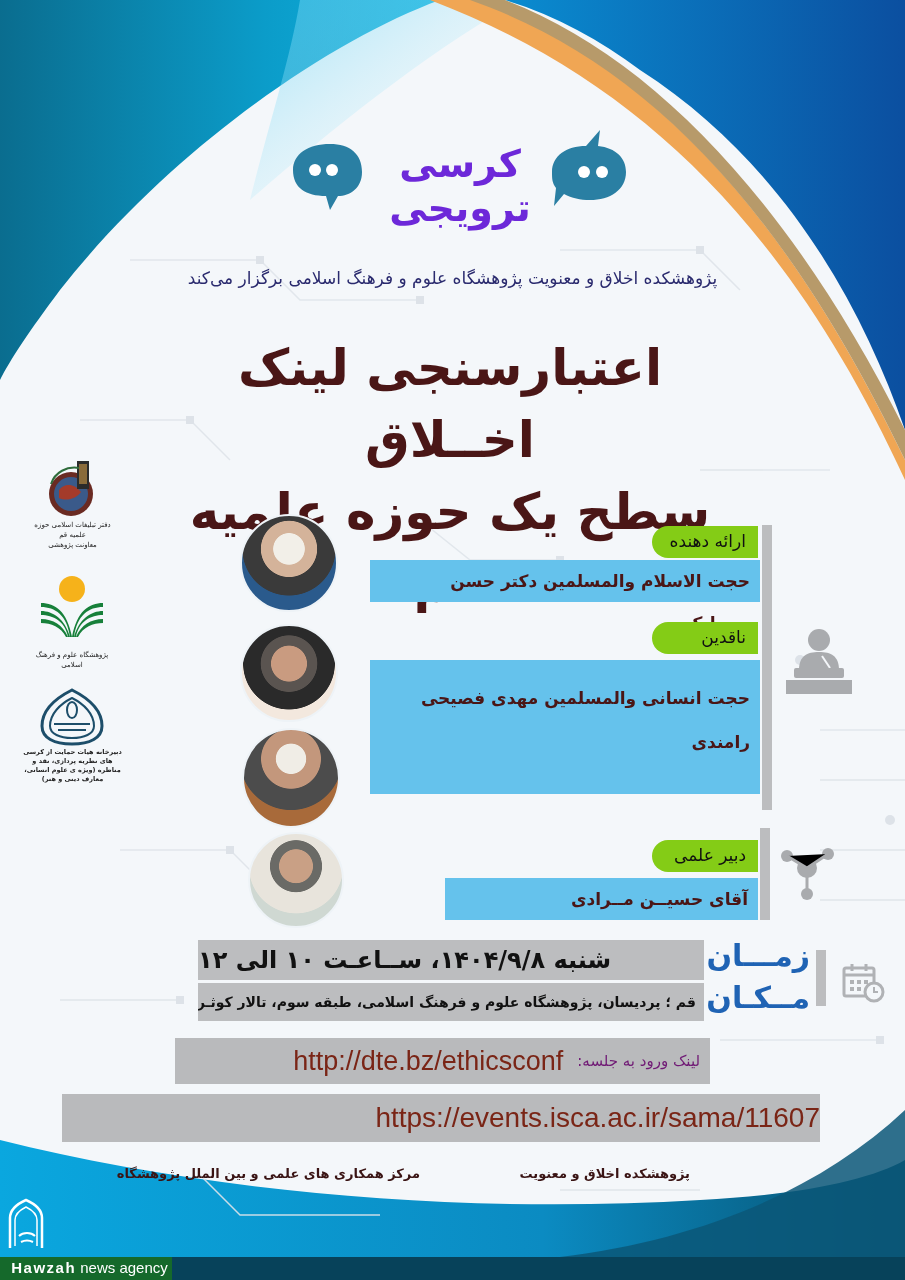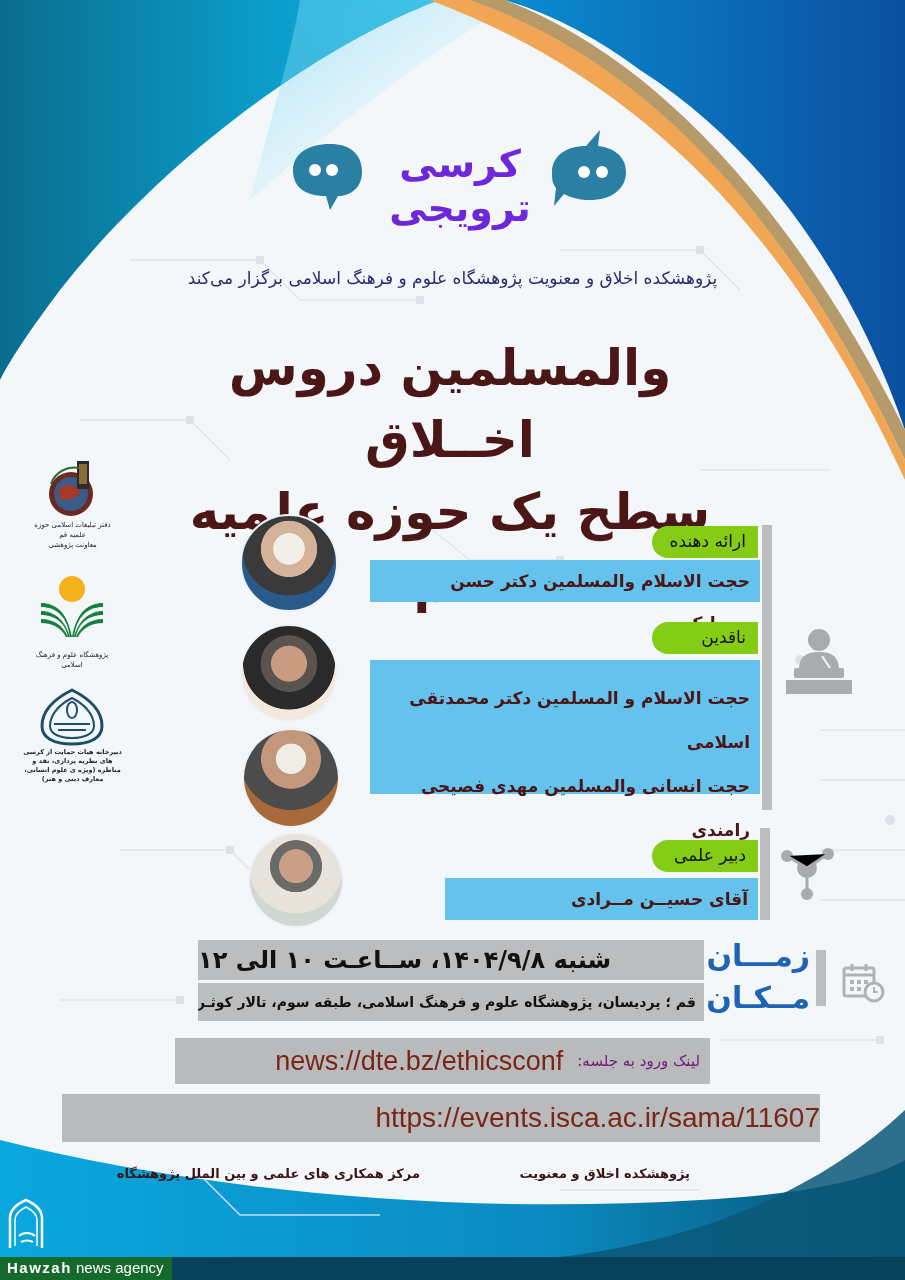--- a/index.html
+++ b/index.html
@@ -36,21 +36,21 @@
   .info-label { color: #1f63b4; font-weight: bold; z-index: 3; font-size: 30px; }
 
   .link-box { background: #b9babc; z-index: 3; display: flex; align-items: center; justify-content: flex-start; }
   .link-box .lab { color: #701a75; font-weight: normal; font-size: 15px; margin-right: 10px; margin-left: 14px; white-space: nowrap; }
   .link-box .url { color: #7a2516; font-family: "Liberation Sans", sans-serif; white-space: nowrap; direction: ltr; }
 
   .footer-org { font-weight: bold; font-size: 13px; color: #3a1414; z-index: 3; white-space: nowrap; }
 
   .news-bar { left: 0; top: 1257px; width: 905px; height: 23px; background: #07425a; z-index: 6; }
   .news-green { left: 0; top: 1257px; width: 172px; height: 23px; background: #15692b; z-index: 7;
-    direction: ltr; color: #fff; font-family: "Liberation Sans", sans-serif; font-size: 15px; padding: 2px 0 0 7px; white-space: nowrap; }
+    direction: ltr; color: #fff; font-family: "Liberation Sans", sans-serif; font-size: 15px; padding: 2px 0 0 7px; white-space: nowrap; text-align: center; }
   .news-green b { letter-spacing: 1.5px; }
 
   .logo-cap { font-size: 7px; color: #222; text-align: center; z-index: 3; line-height: 10px; }
 </style>
 </head>
 <body>
 
 <svg id="bg" viewBox="0 0 905 1280" xmlns="http://www.w3.org/2000/svg">
   <defs>
     <linearGradient id="gTopL" x1="0" y1="0" x2="1" y2="0">
@@ -125,21 +125,21 @@
     <path d="M36 18 L50 2 L48 18 C66 20 76 30 76 44 C76 62 60 72 40 72 C30 72 22 70 14 66 L4 78 L6 60 C2 55 2 50 2 44 C2 28 16 18 36 18 Z" fill="#2a7fa3"></path>
     <circle cx="34" cy="44" r="6" fill="#fff"></circle>
       <circle cx="52" cy="44" r="6" fill="#fff"></circle>
   </svg>
   <div class="txt">کرسی ترویجی</div>
 </div>
 
 <div class="abs organizer">پژوهشکده اخلاق و معنویت پژوهشگاه علوم و فرهنگ اسلامی برگزار می‌کند</div>
 
 <div class="abs main-title">
-  <div class="l1">والمسلمین دروس اخــلاق</div>
+  <div class="l1">اعتبارسنجی لینک اخــلاق</div>
   <div class="l2">سطح یک حوزه علمیه قم</div>
 </div>
 
 <div class="abs" style="left:45px;top:458px;width:55px;height:62px;z-index:3">
   <svg width="55" height="62" viewBox="0 0 55 62">
     <circle cx="26" cy="36" r="22" fill="#6a2a22"></circle>
     <circle cx="26" cy="36" r="17" fill="#3a5a8a"></circle>
     <path d="M14 32 C20 24 30 26 36 34 C32 40 22 44 14 40 Z" fill="#a43b2a"></path>
     <rect x="32" y="3" width="12" height="28" fill="#2b2b2b"></rect>
     <rect x="34" y="6" width="8" height="20" fill="#8a6b3a"></rect>
@@ -169,21 +169,20 @@
     <path d="M16 36 H52 M20 42 H48" stroke="#1d4e6a" stroke-width="2"></path>
   </svg>
 </div>
 <div class="abs logo-cap" style="left:20px;top:748px;width:105px;font-weight:bold;font-size:6.5px;line-height:9px">دبیرخانه هیات حمایت از کرسی های نظریه پردازی، نقد و مناظره (ویژه ی علوم انسانی، معارف دینی و هنر)</div>
 
 <div class="abs sec-label" style="left:652px;top:526px;width:106px">ارائه دهنده</div>
 <div class="abs sec-box" style="left:370px;top:560px;width:390px;height:42px;line-height:42px">حجت الاسلام والمسلمین دکتر حسن بوسلیکی</div>
 
 <div class="abs sec-label" style="left:652px;top:622px;width:106px">ناقدین</div>
 <div class="abs sec-box" style="left:370px;top:660px;width:390px;height:134px;padding-top:16px;line-height:44px">
-  <div>حجت الاسلام و المسلمین دکتر محمدتقی اسلامی</div>
   <div>حجت انسانی والمسلمین مهدی فصیحی رامندی</div>
 </div>
 <div class="abs vbar" style="left:762px;top:525px;height:285px"></div>
 
 <div class="abs sec-label" style="left:652px;top:840px;width:106px">دبیر علمی</div>
 <div class="abs sec-box" style="left:445px;top:878px;width:313px;height:42px;line-height:42px">آقای حسیــن مــرادی</div>
 <div class="abs vbar" style="left:760px;top:828px;height:92px"></div>
 
 <div class="abs photo" style="left:240px;top:514px;width:98px;height:98px;background:radial-gradient(circle at 50% 35%, #f2efe8 0 20%, #d4b39a 21% 36%, #3a3a3a 37% 60%, #2a5a8c 61%)"></div>
 <div class="abs photo" style="left:240px;top:624px;width:98px;height:98px;background:radial-gradient(circle at 50% 40%, #c99b80 0 24%, #5a5450 25% 38%, #2a2a2a 39% 62%, #f3e8de 63%)"></div>
@@ -217,21 +216,21 @@
   <path d="M32 25 V30 H36" stroke="#b0b2b5" stroke-width="2" fill="none"></path>
 </svg>
 
 <div class="abs info-label" style="left:706px;top:938px;width:104px;text-align:right">زمـــان:</div>
 <div class="abs info-box" style="left:198px;top:940px;width:506px;height:40px;line-height:40px;font-size:24px">شنبه ۱۴۰۴/۹/۸،    ســاعـت ۱۰ الی ۱۲</div>
 <div class="abs info-label" style="left:706px;top:980px;width:104px;text-align:right">مــکـان:</div>
 <div class="abs info-box" style="left:198px;top:983px;width:506px;height:38px;line-height:38px;font-size:14px;white-space:nowrap;overflow:hidden">قم ؛ پردیسان، پژوهشگاه علوم و فرهنگ اسلامی، طبقه سوم، تالار کوثـر</div>
 
 <div class="abs link-box" style="left:175px;top:1038px;width:535px;height:46px">
   <span class="lab">لینک ورود به جلسه:</span>
-  <span class="url" style="font-size:27px">news://dte.bz/ethicsconf</span>
+  <span class="url" style="font-size:27px">http://dte.bz/ethicsconf</span>
 </div>
 <div class="abs link-box" style="left:62px;top:1094px;width:758px;height:48px">
   <span class="url" style="font-size:28px">https://events.isca.ac.ir/sama/11607</span>
 </div>
 
 <div class="abs footer-org" style="left:540px;top:1166px;width:150px;text-align:right">پژوهشکده اخلاق و معنویت</div>
 <div class="abs footer-org" style="left:180px;top:1166px;width:240px;text-align:right">مرکز همکاری های علمی و بین الملل پژوهشگاه</div>
 
 <svg class="abs" style="left:5px;top:1196px;z-index:6" width="42" height="58" viewBox="0 0 42 58">
   <path d="M5 52 V22 C5 14 12 8 21 4 C30 8 37 14 37 22 V52" fill="none" stroke="#fff" stroke-width="2.5"></path>

